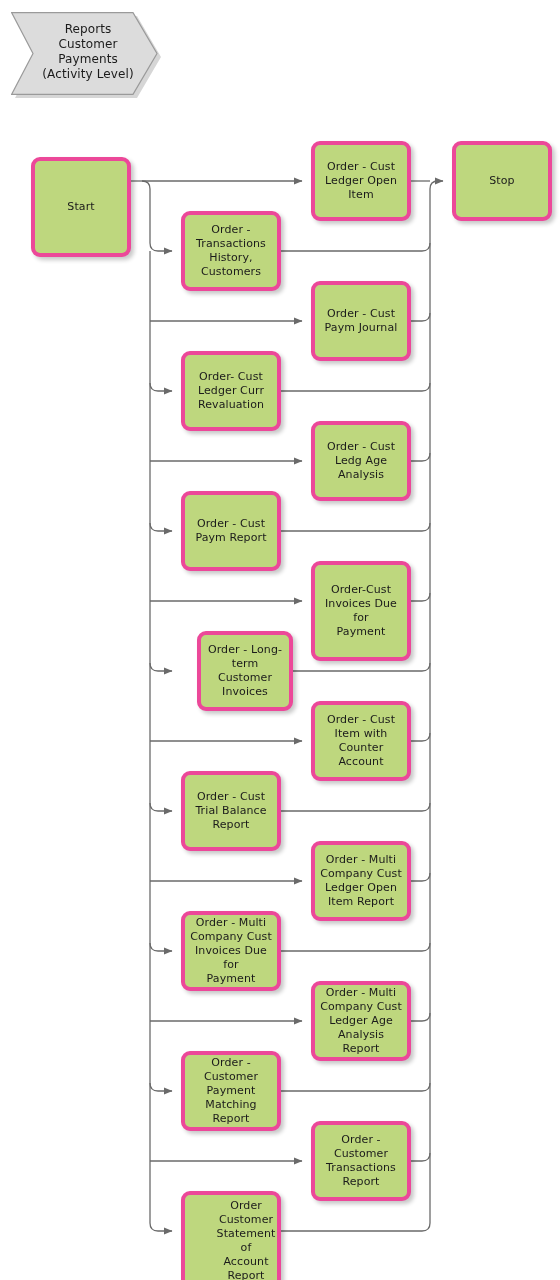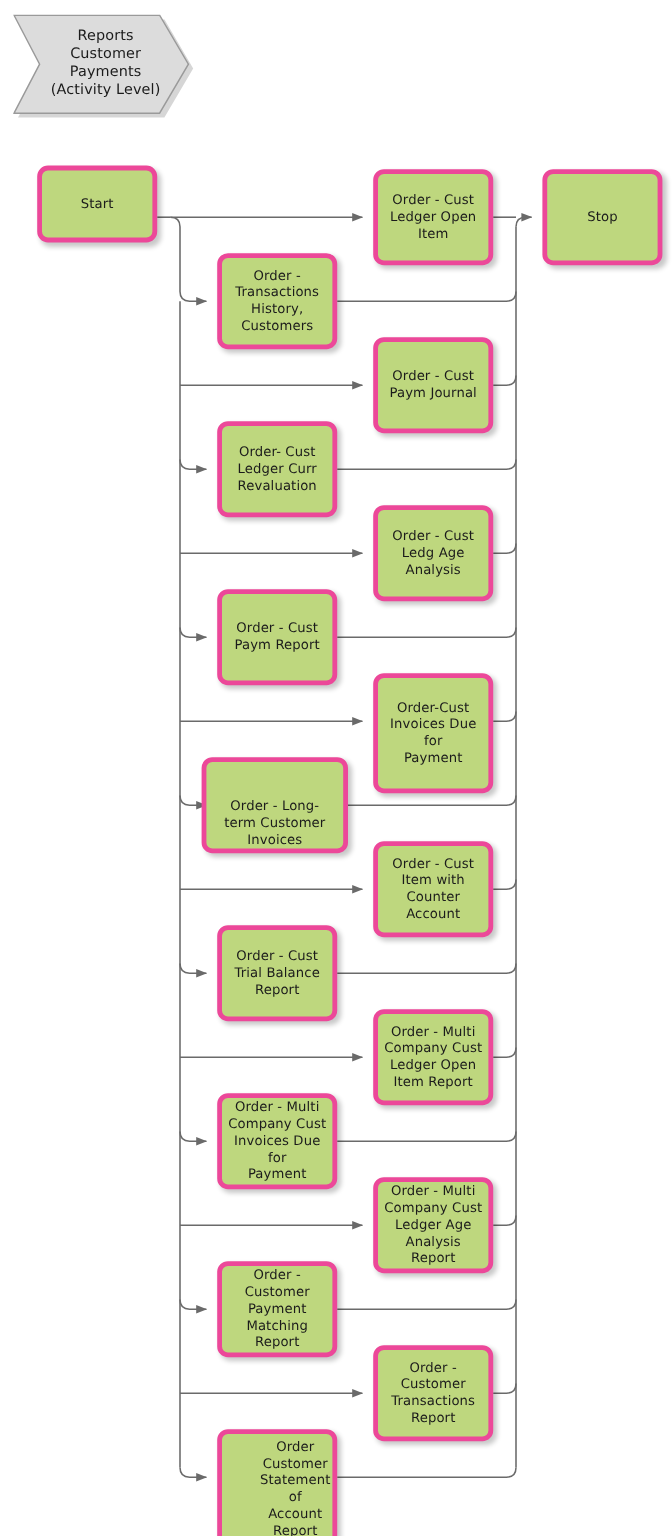--- a/index.html
+++ b/index.html
@@ -128,21 +128,21 @@
   </svg>
   <svg class="chevron" style="left:11px; top:12px;" width="150" height="86" viewBox="0 0 150 86">
     <path d="M0.7,0.7 L122,0.7 L146,41.5 L122,82.3 L0.7,82.3 L22,41.5 Z" fill="#dcdcdc" stroke="#9a9a9a" stroke-width="1.2"></path>
   </svg>
   <div class="chevron-label" style="left:33px; top:22px; width:110px;">Reports
 Customer
 Payments
 (Activity Level)</div>
 
   <div id="node-layer">
-      <div class="node" style="left: 31px; top: 138px; width: 100px; height: 64px;">
+      <div class="node" style="left: 31px; top: 157px; width: 100px; height: 100px;">
         <span class="node-label">Start</span>
       </div>
       <div class="node" style="left: 452px; top: 141px; width: 100px; height: 80px; align-items: center;">
         <span class="node-label">Stop</span>
       </div>
       <div class="node" style="left: 311px; top: 141px; width: 100px; height: 80px;">
         <span class="node-label">Order - Cust
 Ledger Open
 Item</span>
       </div>
@@ -168,21 +168,21 @@
       </div>
       <div class="node" style="left: 181px; top: 491px; width: 100px; height: 80px;">
         <span class="node-label">Order - Cust
 Paym Report</span>
       </div>
       <div class="node" style="left: 311px; top: 561px; width: 100px; height: 100px;">
         <span class="node-label">Order-Cust
 Invoices Due for
 Payment</span>
       </div>
-      <div class="node" style="left: 168px; top: 631px; width: 122px; height: 80px; align-items: flex-end;">
+      <div class="node" style="left: 197px; top: 631px; width: 96px; height: 80px;">
         <span class="node-label">Order - Long-
 term Customer
 Invoices</span>
       </div>
       <div class="node" style="left: 311px; top: 701px; width: 100px; height: 80px;">
         <span class="node-label">Order - Cust
 Item with
 Counter Account</span>
       </div>
       <div class="node" style="left: 181px; top: 771px; width: 100px; height: 80px;">

